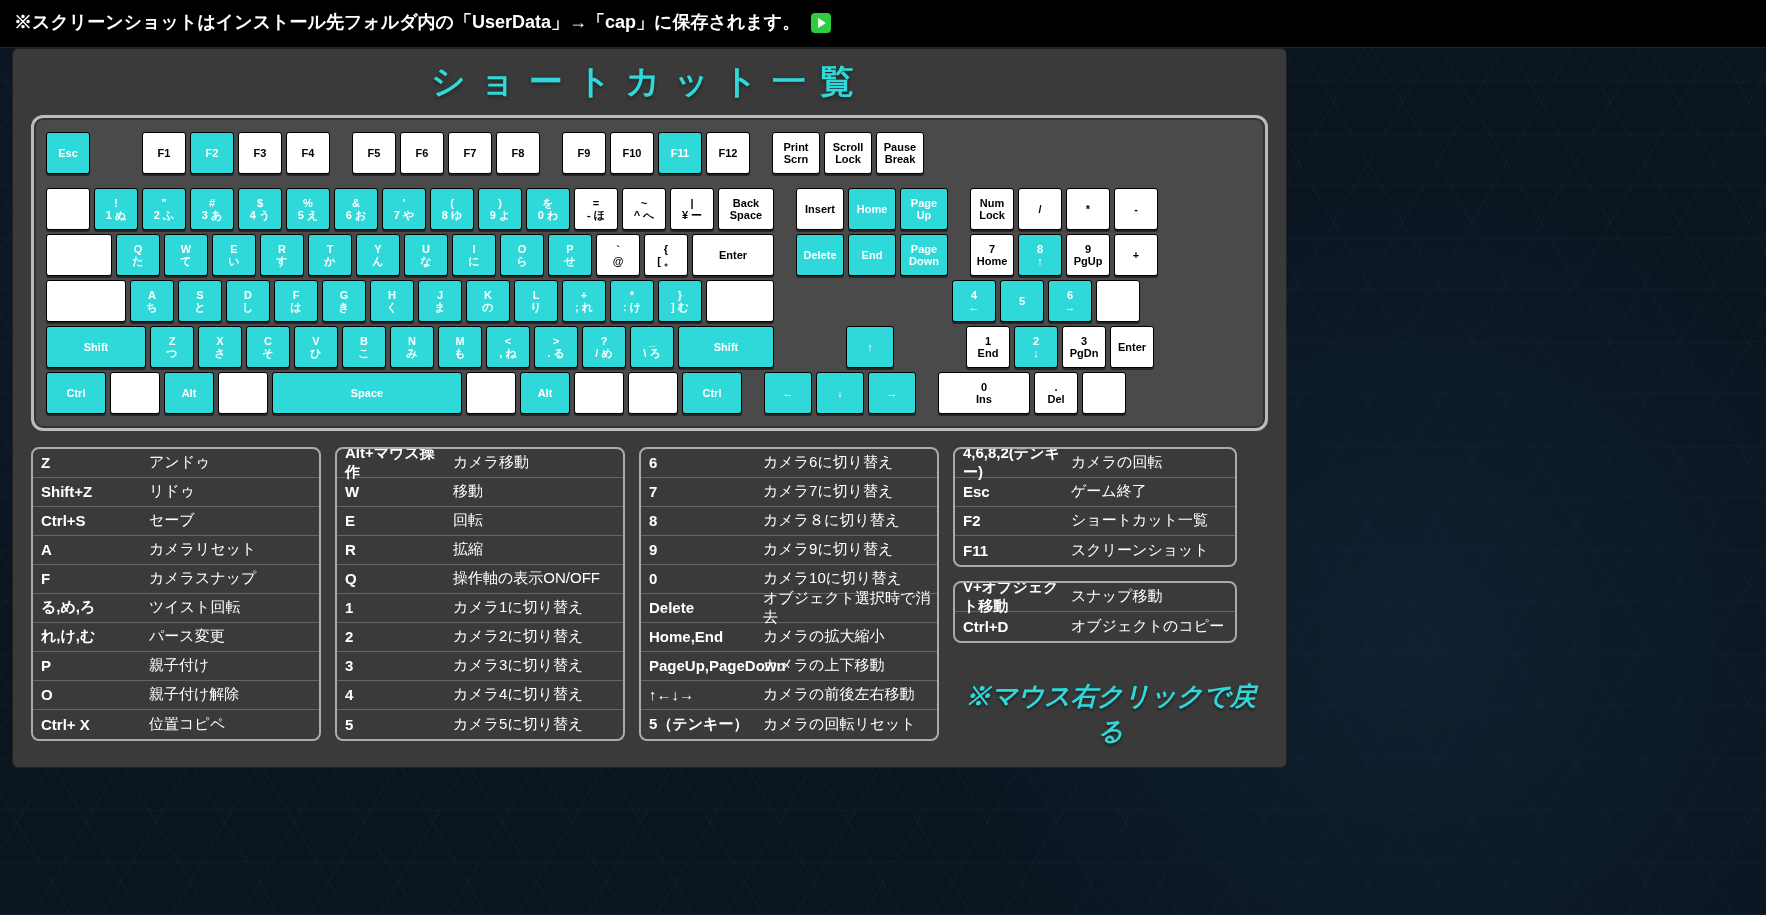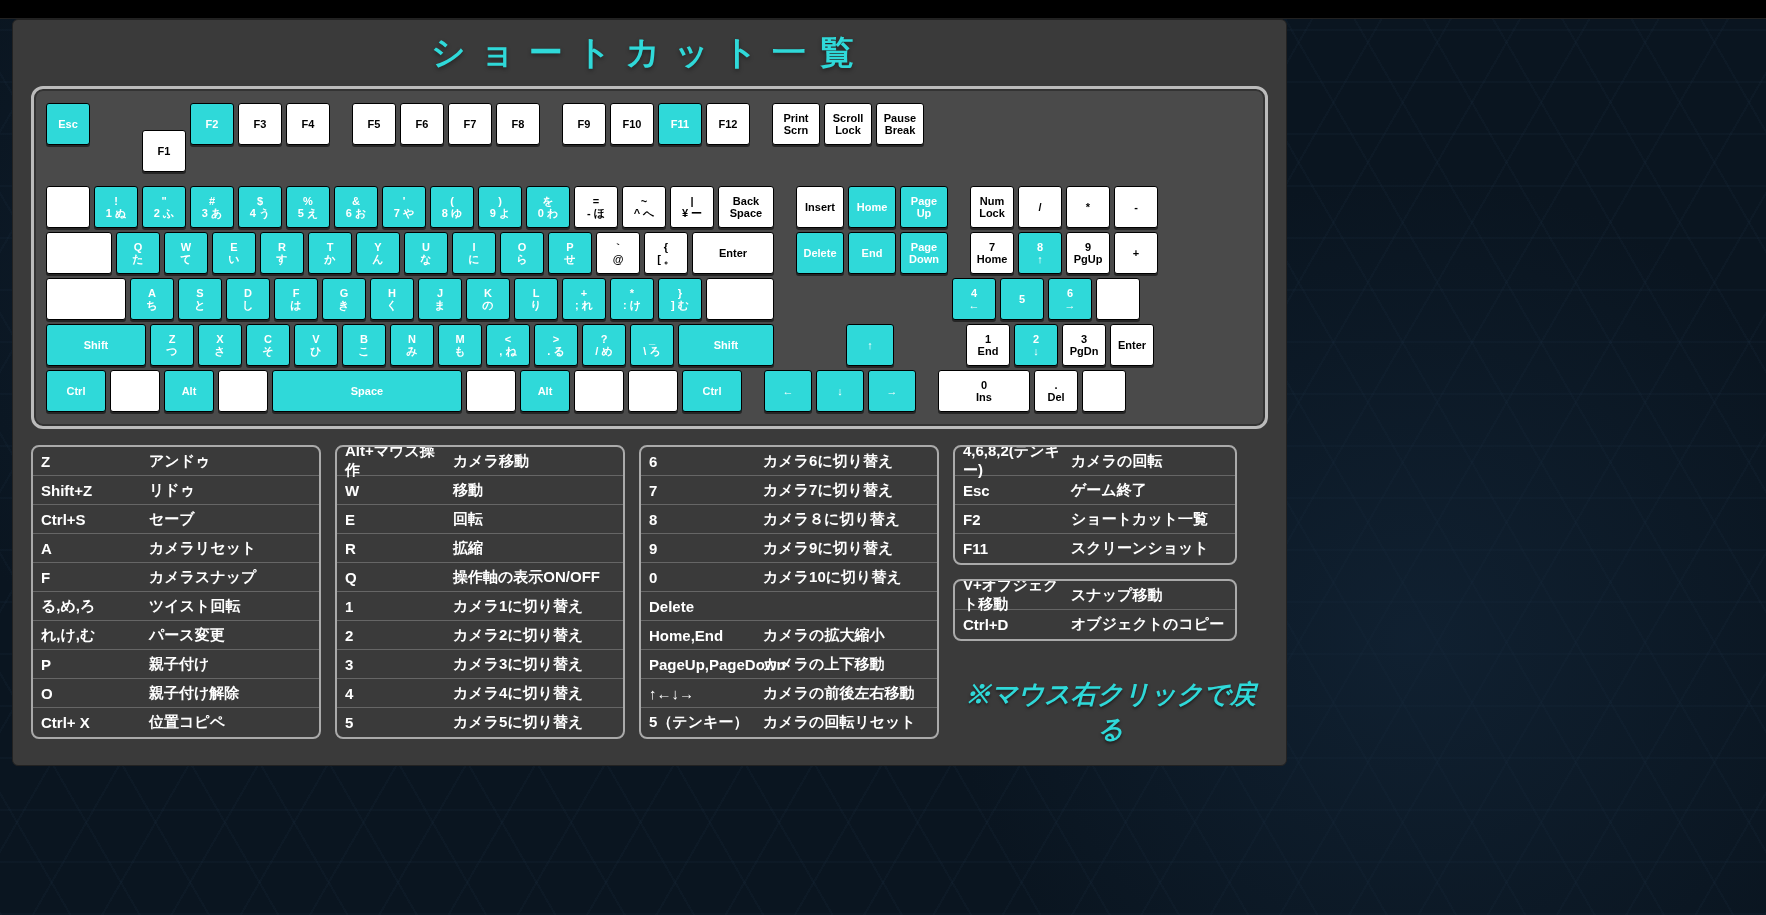--- a/index.html
+++ b/index.html
@@ -118,21 +118,21 @@
     align-items: center;
     font-size: 15px;
     color: #fff;
   }
   .trow:last-child { border-bottom: none; }
   .tkey {
     width: 110px;
     padding-left: 8px;
     font-weight: 600;
   }
-  .tdesc { flex: 1; padding-left: 4px; font-weight: bold; }
+  .tdesc { flex: 1; padding-left: 4px; }
   .col1 .tkey { width: 112px; }
   .col2 .tkey { width: 112px; }
   .col3 .tkey { width: 118px; }
   .col4 .tkey { width: 112px; }
   .tbl.w1 { width: 290px; }
   .tbl.w2 { width: 290px; }
   .tbl.w3 { width: 300px; }
   .tbl.w4 { width: 284px; }
   .rcnote {
     color: #2fd9d9;
@@ -142,32 +142,36 @@
     text-align: center;
     margin-top: 22px;
     text-shadow: 0 2px 3px rgba(0,0,0,.5);
   }
   .keyline { white-space: pre-line; text-align:center; }
 </style>
 </head>
 <body>
 
 <div class="topbar">
+  <p>
+    <span>※スクリーンショットはインストール先フォルダ内の「UserData」→「cap」に保存されます。</span>
+    <span class="play-badge"></span>
+  </p>
 </div>
 
 <div class="panel">
   <div class="title">ショートカット一覧</div>
 
   <div class="kbd">
     <div class="krow">
         <div class="key hl" style="width: 44px;">
           <span class="keyline">Esc</span>
         </div>
         <div class="sp" style="width: 44px;"></div>
-        <div class="key" style="width: 44px; margin-top: 27px;">
+        <div class="key" style="width: 44px;">
           <span class="keyline">F1</span>
         </div>
         <div class="key hl" style="width: 44px;">
           <span class="keyline">F2</span>
         </div>
         <div class="key" style="width: 44px;">
           <span class="keyline">F3</span>
         </div>
         <div class="key" style="width: 44px;">
           <span class="keyline">F4</span>
@@ -687,20 +691,21 @@
           <div class="trow">
             <div class="tkey">9</div>
             <div class="tdesc">カメラ9に切り替え</div>
           </div>
           <div class="trow">
             <div class="tkey">0</div>
             <div class="tdesc">カメラ10に切り替え</div>
           </div>
           <div class="trow">
             <div class="tkey">Delete</div>
+            <div class="tdesc">オブジェクト選択時で消去</div>
           </div>
           <div class="trow">
             <div class="tkey">Home,End</div>
             <div class="tdesc">カメラの拡大縮小</div>
           </div>
           <div class="trow">
             <div class="tkey">PageUp,PageDown</div>
             <div class="tdesc">カメラの上下移動</div>
           </div>
           <div class="trow">

